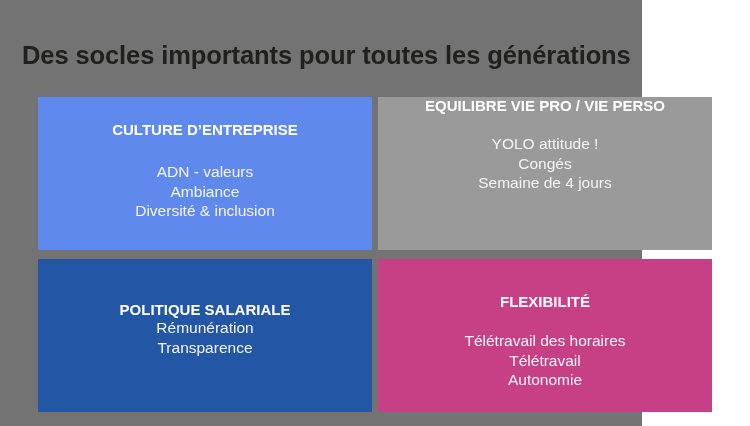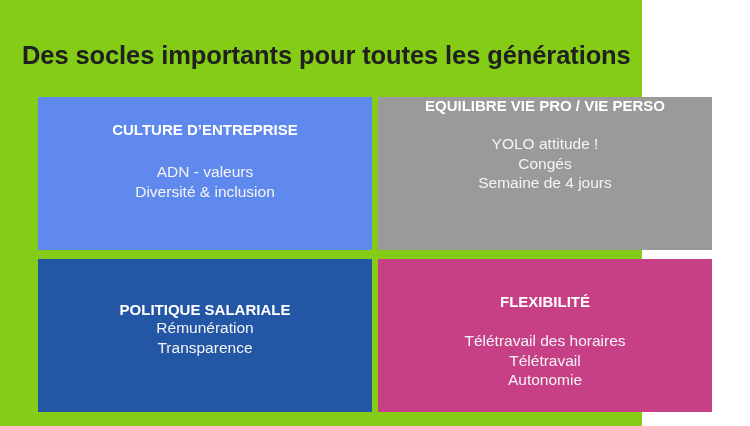--- a/index.html
+++ b/index.html
@@ -10,21 +10,21 @@
     width: 750px;
     height: 426px;
     background: #ffffff;
     font-family: "Liberation Sans", sans-serif;
     overflow: hidden;
   }
   .slide {
     position: relative;
     width: 642px;
     height: 426px;
-    background: #84cc16;
+    background: #737373;
     box-sizing: border-box;
   }
   .slide-title {
     position: absolute;
     left: 22px;
     top: 41px;
     font-size: 25.5px;
     font-weight: bold;
     color: #20201f;
     letter-spacing: -0.1px;
@@ -95,20 +95,21 @@
 <div class="slide">
 
   <div class="slide-title">Des socles importants pour toutes les générations</div>
 
   <div class="grid">
 
     <div class="card card-culture">
       <div class="card-heading">CULTURE D’ENTREPRISE</div>
       <div class="card-body">
         <span class="card-body-line">ADN - valeurs</span>
+        <span class="card-body-line">Ambiance</span>
         <span class="card-body-line">Diversité &amp; inclusion</span>
       </div>
     </div>
 
     <div class="card card-equilibre">
       <div class="card-heading">EQUILIBRE VIE PRO / VIE PERSO</div>
       <div class="card-body">
         <span class="card-body-line">YOLO attitude !</span>
         <span class="card-body-line">Congés</span>
         <span class="card-body-line">Semaine de 4 jours</span>

